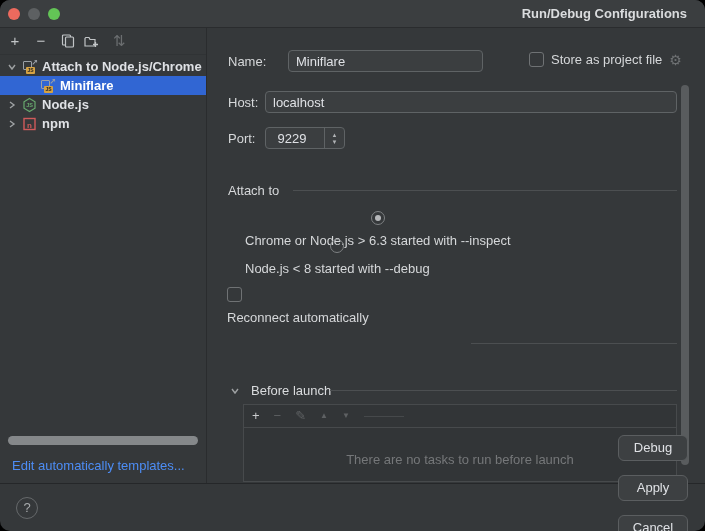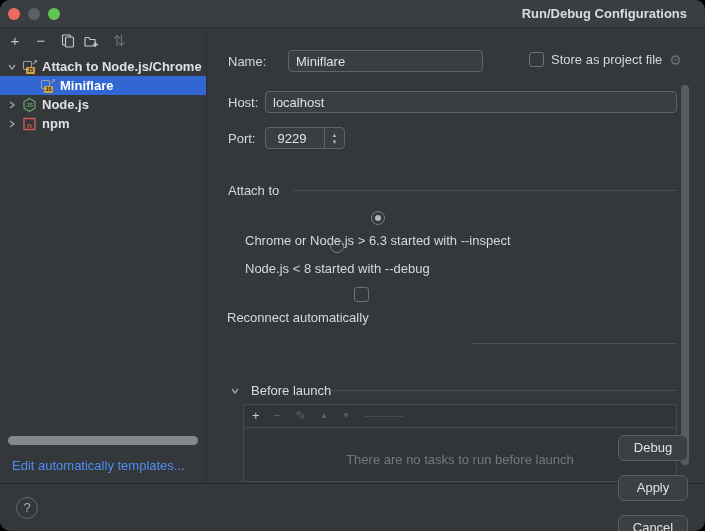--- a/index.html
+++ b/index.html
@@ -85,21 +85,21 @@
   .gear { color:#6e7173; font-size:14px; }
   .sect-line { height:1px; background:#4c4f51; position:absolute; }
   #attach-label { left:20px; top:155px; }
   #attach-line  { left:85px; top:162px; width:384px; }
   .radio-row { display:flex; align-items:center; gap:8px;flex-direction:column; }
   .radio { width:14px; height:14px; border:1.5px solid #7e8183; border-radius:50%; flex:none;
     display:flex; align-items:center; justify-content:center; }
   .radio.sel::after { content:""; width:6px; height:6px; border-radius:50%; background:#b6b8ba; }
   #radio1 { left:37px; top:183px; }
   #radio2 { left:37px; top:211px; }
-  #reconnect-row { left:19px; top:259px; display:flex; align-items:flex-end; gap:8px; }
+  #reconnect-row { left:19px; top:259px; display:flex; align-items:flex-start; gap:8px; }
   .collapse-row { display:flex; align-items:center; gap:6px; color:#dadcde; }
   #remote-row { left:17px; top:308px; }
   #remote-line { left:263px; top:315px; width:206px; }
   #before-row { left:15px; top:355px; }
   #before-line { left:122px; top:362px; width:347px; }
   #before-panel { left:35px; top:376px; width:434px; height:78px;
     border:1px solid #474a4c; background:#323537; }
   #bl-toolbar { height:23px; border-bottom:1px solid #474a4c; display:flex; align-items:center;
     padding-left:8px; gap:14px; }
   .bl-icon { font-size:13px; color:#c9cbcd; line-height:14px; }

